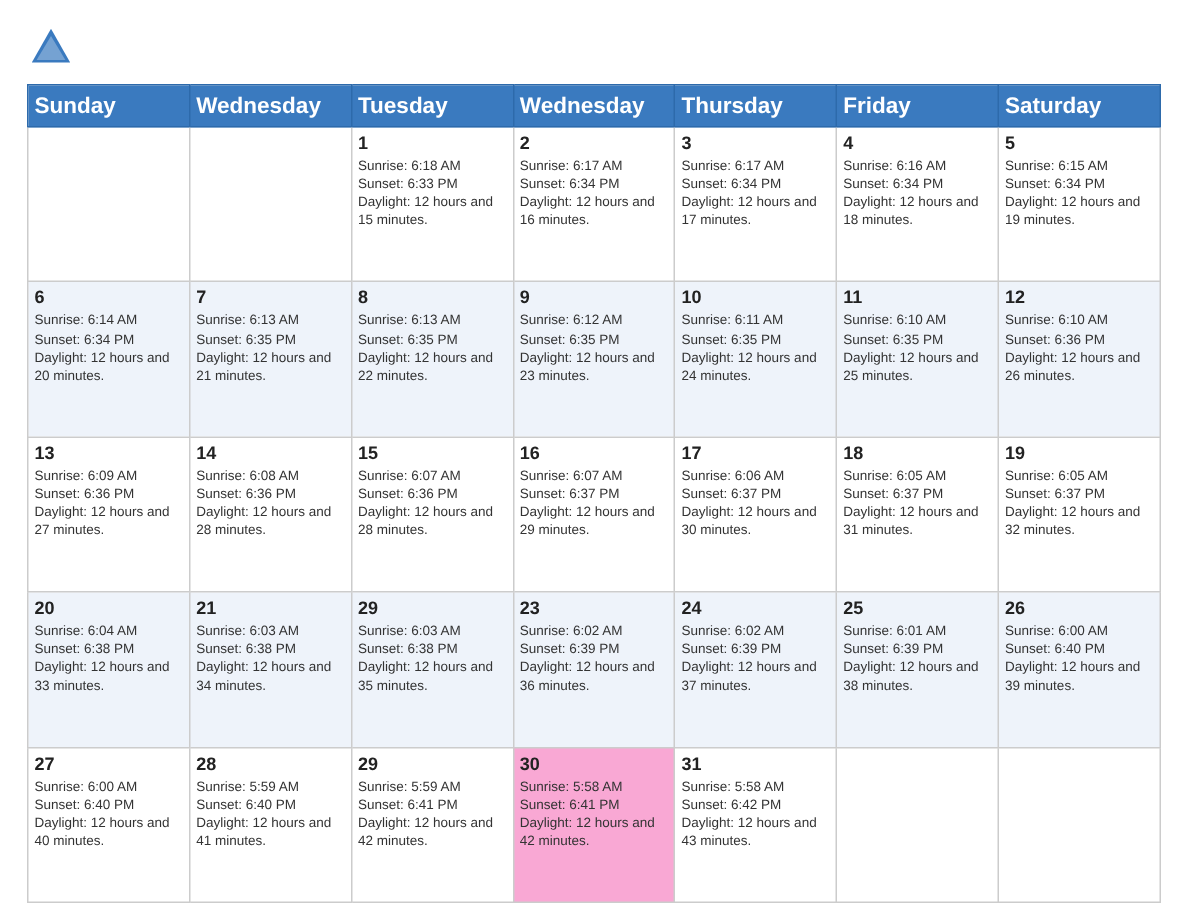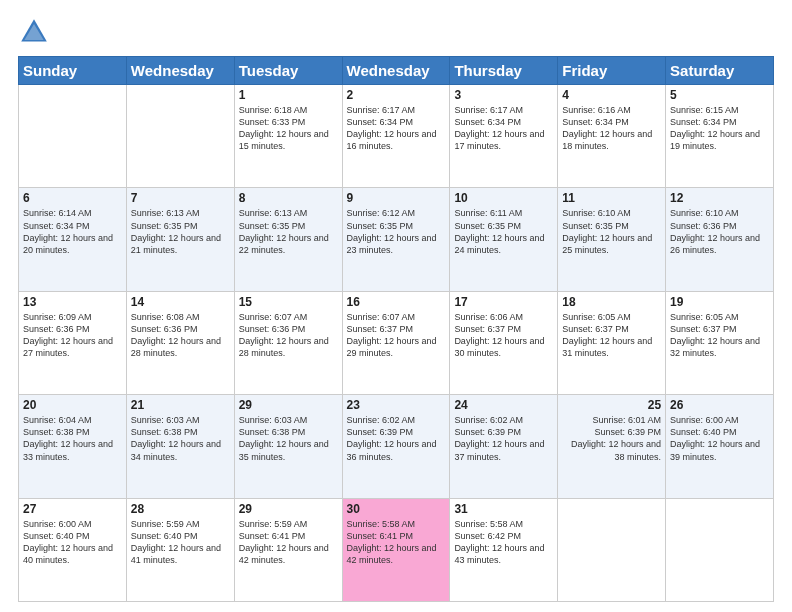--- a/index.html
+++ b/index.html
@@ -291,21 +291,21 @@
             <div class="day-info">Sunrise: 6:02 AM
 Sunset: 6:39 PM
 Daylight: 12 hours and 36 minutes.</div>
           </td>
           <td style="background: rgb(238, 243, 250);">
             <span class="day-number">24</span>
             <div class="day-info">Sunrise: 6:02 AM
 Sunset: 6:39 PM
 Daylight: 12 hours and 37 minutes.</div>
           </td>
-          <td style="background: rgb(238, 243, 250); text-align: right;">
+          <td style="background: rgb(238, 243, 250);">
             <span class="day-number">25</span>
             <div class="day-info">Sunrise: 6:01 AM
 Sunset: 6:39 PM
 Daylight: 12 hours and 38 minutes.</div>
           </td>
           <td style="background: rgb(238, 243, 250);">
             <span class="day-number">26</span>
             <div class="day-info">Sunrise: 6:00 AM
 Sunset: 6:40 PM
 Daylight: 12 hours and 39 minutes.</div>

